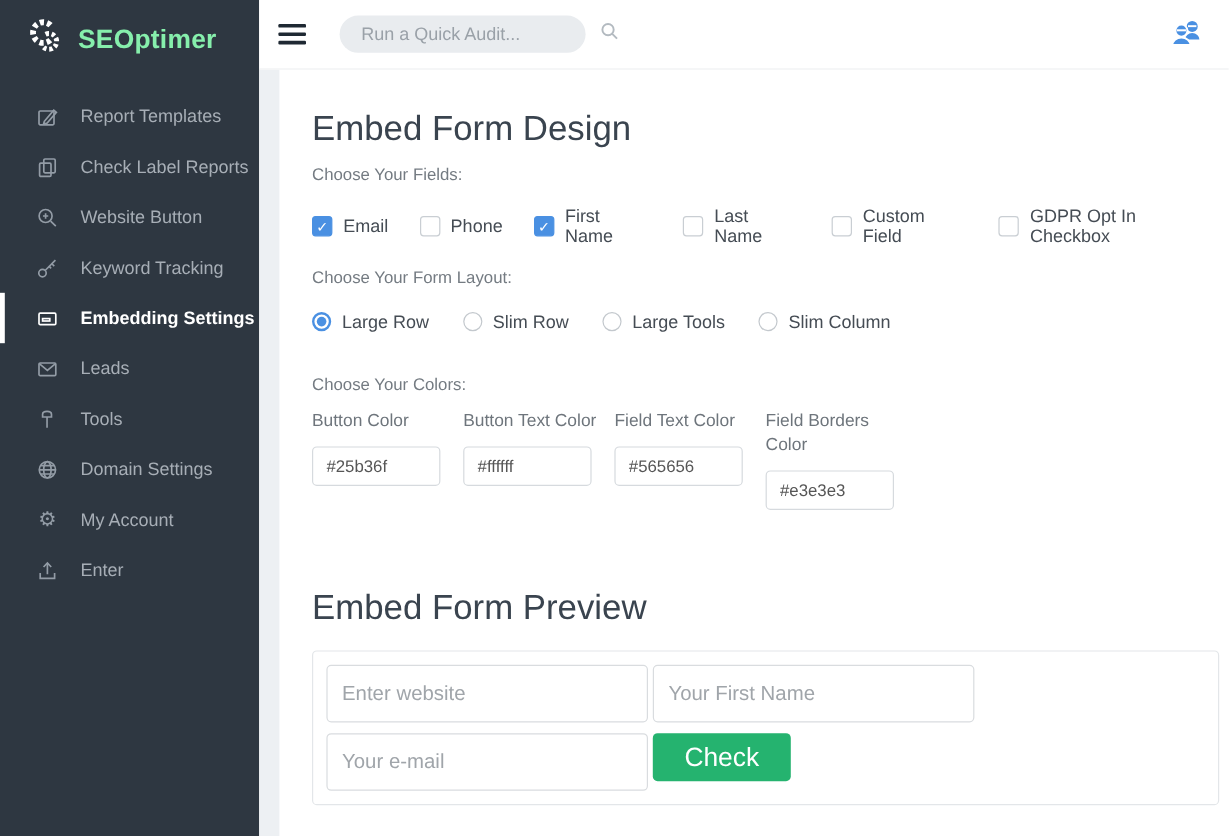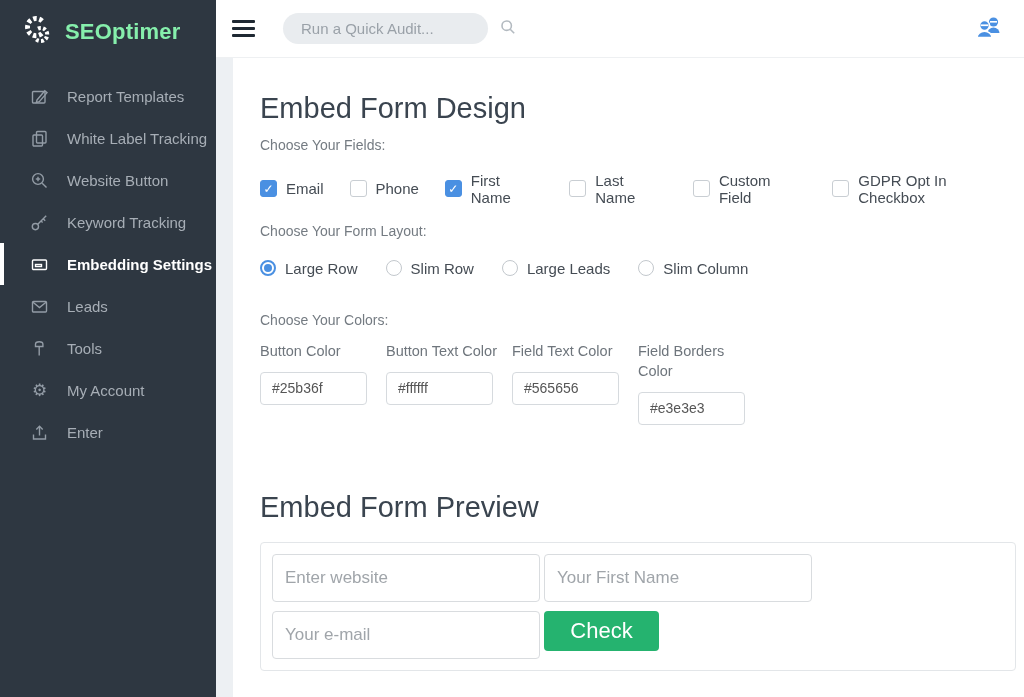--- a/index.html
+++ b/index.html
@@ -110,21 +110,21 @@
         </span>
     <span class="nav-label">Report Templates</span>
   </div>
       <div class="nav-item">
     <span class="icon">
           <svg width="19" height="19" viewBox="0 0 19 19">
             <rect x="6.5" y="2.5" width="9.5" height="11.5" rx="1"></rect>
             <rect x="3" y="6" width="9.5" height="11" rx="1"></rect>
           </svg>
         </span>
-    <span class="nav-label">White Label Tracking</span>
+    <span class="nav-label">Check Label Reports</span>
   </div>
       <div class="nav-item">
     <span class="icon">
           <svg width="19" height="19" viewBox="0 0 19 19">
             <circle cx="8" cy="8" r="5.4"></circle>
             <line x1="12.2" y1="12.2" x2="16.5" y2="16.5"></line>
             <line x1="8" y1="5.8" x2="8" y2="10.2"></line>
             <line x1="5.8" y1="8" x2="10.2" y2="8"></line>
           </svg>
         </span>
@@ -160,20 +160,32 @@
     <span class="nav-label">Leads</span>
   </div>
       <div class="nav-item">
     <span class="icon">
           <svg width="19" height="19" viewBox="0 0 19 19">
             <path d="M5.5 7.5 V5.2 Q5.5 2.8 9.2 2.8 Q12.9 2.8 12.9 5.2 V7.5 Z"></path>
             <line x1="9.2" y1="7.5" x2="9.2" y2="16.5"></line>
           </svg>
         </span>
     <span class="nav-label">Tools</span>
+  </div>
+      <div class="nav-item">
+    <span class="icon">
+          <svg width="19" height="19" viewBox="0 0 19 19">
+            <circle cx="9.5" cy="9.5" r="6.8"></circle>
+            <ellipse cx="9.5" cy="9.5" rx="3.1" ry="6.8"></ellipse>
+            <line x1="2.7" y1="9.5" x2="16.3" y2="9.5"></line>
+            <line x1="3.6" y1="6" x2="15.4" y2="6"></line>
+            <line x1="3.6" y1="13" x2="15.4" y2="13"></line>
+          </svg>
+        </span>
+    <span class="nav-label">Domain Settings</span>
   </div>
       <div class="nav-item">
     <span class="icon">
           <span class="glyph">⚙</span>
         </span>
     <span class="nav-label">My Account</span>
   </div>
       <div class="nav-item">
     <span class="icon">
           <svg width="19" height="19" viewBox="0 0 19 19">
@@ -263,21 +275,21 @@
           <span class="radio-item">
     <span class="radio-circle">
               <span class="radio-dot"></span>
             </span>
     <span class="rd-label">Slim Row</span>
   </span>
           <span class="radio-item">
     <span class="radio-circle">
               <span class="radio-dot"></span>
             </span>
-    <span class="rd-label">Large Leads</span>
+    <span class="rd-label">Large Tools</span>
   </span>
           <span class="radio-item">
     <span class="radio-circle">
               <span class="radio-dot"></span>
             </span>
     <span class="rd-label">Slim Column</span>
   </span>
         </div>
 
       <p class="section-label lbl-colors">Choose Your Colors:</p>

